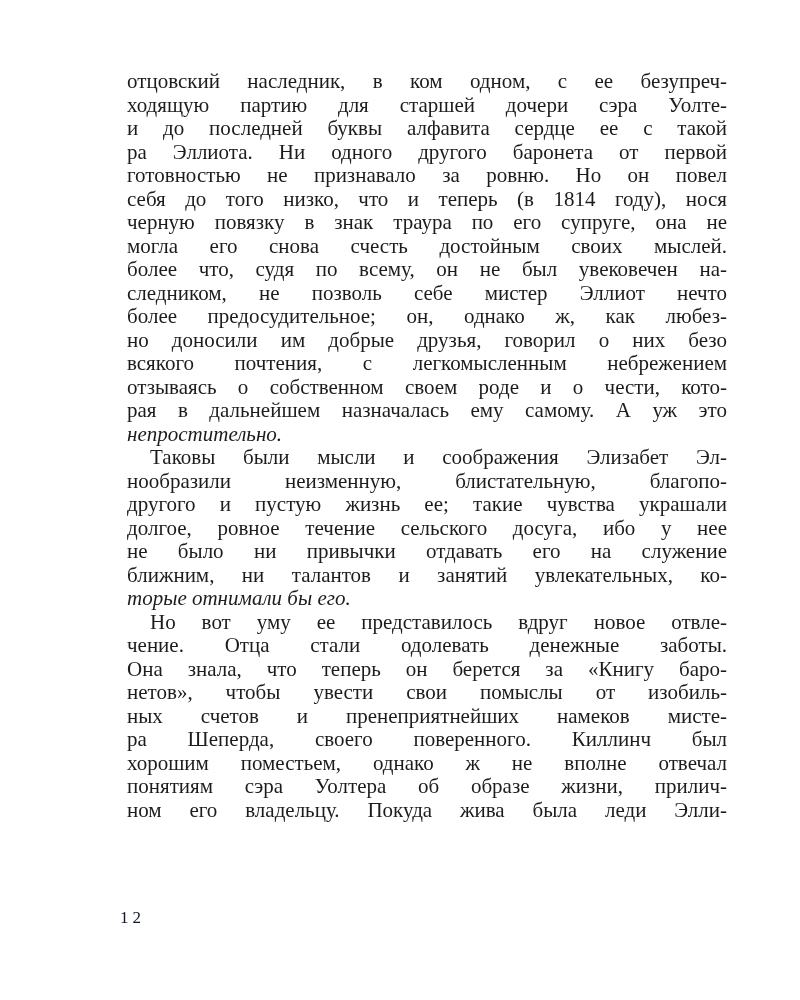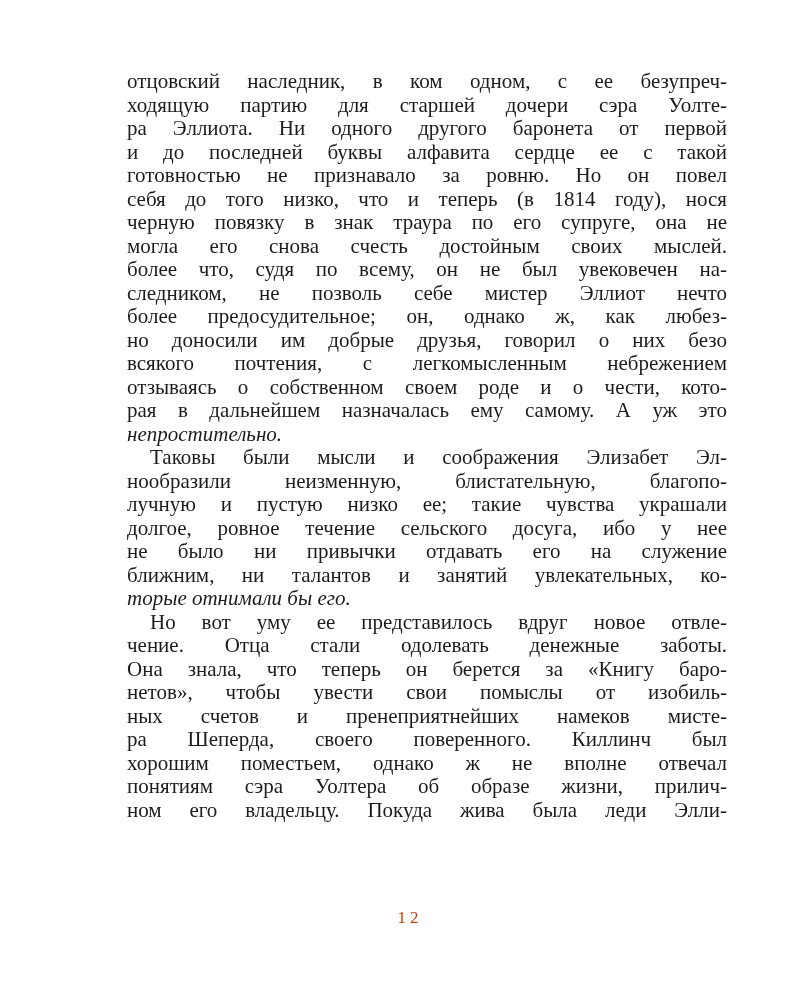--- a/index.html
+++ b/index.html
@@ -32,53 +32,53 @@
   .line.no-just {
     text-align: left;
     text-align-last: left;
     font-style: italic;
   }
   .line.indent {
     text-indent: 23px;
   }
   .folio {
     position: absolute;
-    left: 110px;
+    left: 120px;
     top: 908px;
     width: 600px;
-    text-align: center;
+    text-align: left;
     font-size: 17px;
     letter-spacing: 4px;
-    color: #c2410c;
+    color: #0f172a;
   }
 </style>
 </head>
 <body>
 
 <div class="book-page">
   <div class="page-text">
       <div class="line">отцовский наследник, в ком одном, с ее безупреч-</div>
       <div class="line">ходящую партию для старшей дочери сэра Уолте-</div>
+      <div class="line">и до последней буквы алфавита сердце ее с такой</div>
       <div class="line">ра Эллиота. Ни одного другого баронета от первой</div>
-      <div class="line">и до последней буквы алфавита сердце ее с такой</div>
       <div class="line">готовностью не признавало за ровню. Но он повел</div>
       <div class="line">себя до того низко, что и теперь (в 1814 году), нося</div>
       <div class="line">черную повязку в знак траура по его супруге, она не</div>
       <div class="line">могла его снова счесть достойным своих мыслей.</div>
       <div class="line">более что, судя по всему, он не был увековечен на-</div>
       <div class="line">следником, не позволь себе мистер Эллиот нечто</div>
       <div class="line">более предосудительное; он, однако ж, как любез-</div>
       <div class="line">но доносили им добрые друзья, говорил о них безо</div>
       <div class="line">всякого почтения, с легкомысленным небрежением</div>
       <div class="line">отзываясь о собственном своем роде и о чести, кото-</div>
       <div class="line">рая в дальнейшем назначалась ему самому. А уж это</div>
       <div class="line no-just">непростительно.</div>
       <div class="line indent">Таковы были мысли и соображения Элизабет Эл-</div>
       <div class="line">нообразили неизменную, блистательную, благопо-</div>
-      <div class="line">лучную и пустую низко ее; такие чувства украшали</div>
+      <div class="line">другого и пустую жизнь ее; такие чувства украшали</div>
       <div class="line">долгое, ровное течение сельского досуга, ибо у нее</div>
       <div class="line">не было ни привычки отдавать его на служение</div>
       <div class="line">ближним, ни талантов и занятий увлекательных, ко-</div>
       <div class="line no-just">торые отнимали бы его.</div>
       <div class="line indent">Но вот уму ее представилось вдруг новое отвле-</div>
       <div class="line">чение. Отца стали одолевать денежные заботы.</div>
       <div class="line">Она знала, что теперь он берется за «Книгу баро-</div>
       <div class="line">нетов», чтобы увести свои помыслы от изобиль-</div>
       <div class="line">ных счетов и пренеприятнейших намеков мисте-</div>
       <div class="line">ра Шеперда, своего поверенного. Киллинч был</div>

